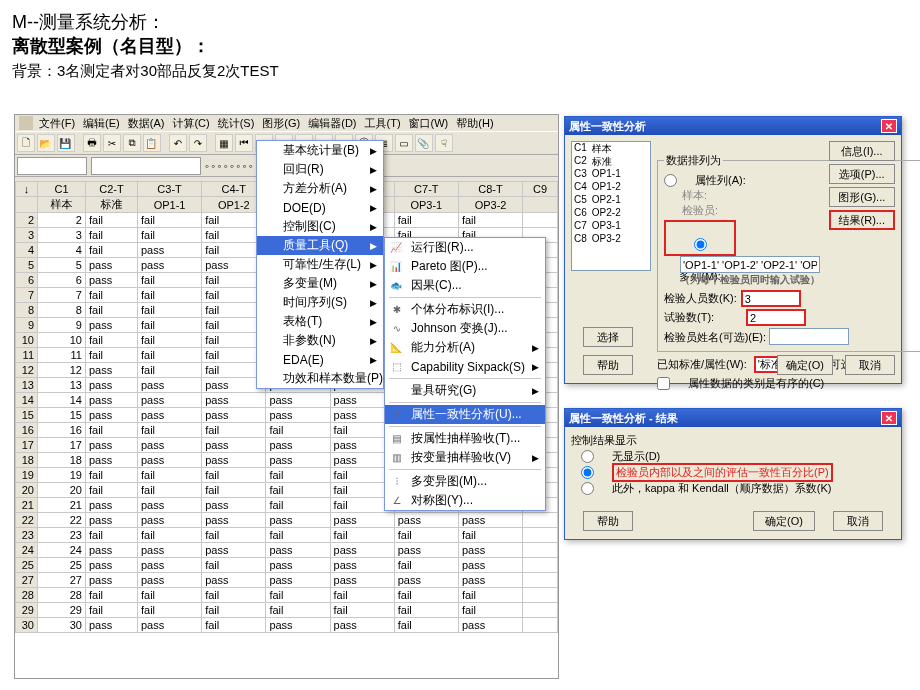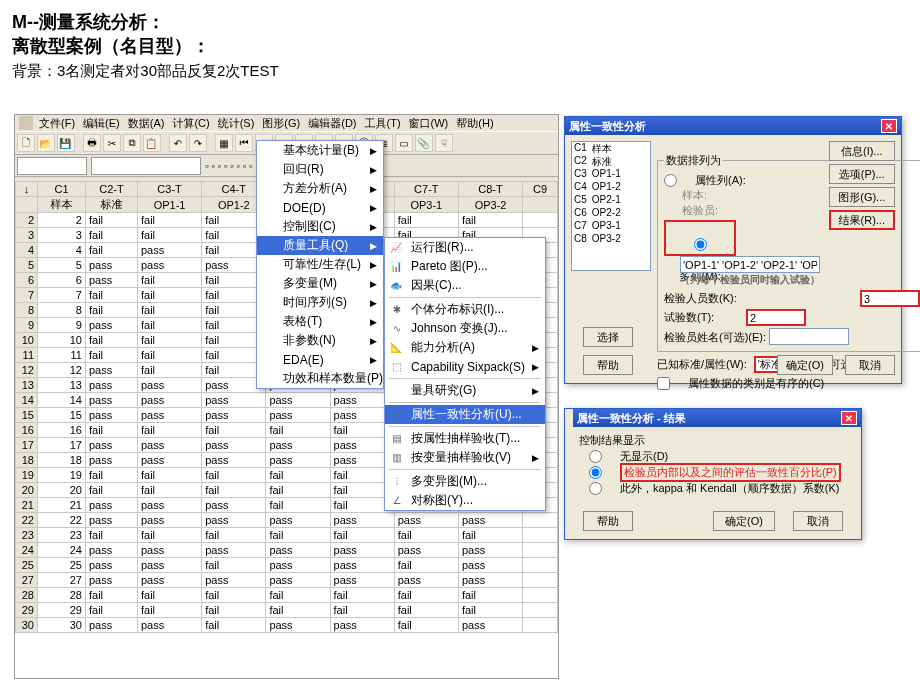--- a/index.html
+++ b/index.html
@@ -1,18 +1,18 @@
 <!DOCTYPE html>
 <html><head>
 <meta charset="utf-8">
 <style>
 * { box-sizing: border-box; margin: 0; padding: 0; font-family: "Microsoft YaHei", SimSun, Arial, sans-serif; }
 body { background: #fff; width: 920px; height: 690px; position: relative; font-size: 12px; }
 
-.page-title { font-size: 18px; font-weight: bold; padding: 10px 0 0 12px; }
+.page-title { font-size: 18px; font-weight: normal; padding: 10px 0 0 12px; }
 .page-sub   { font-size: 18px; font-weight: bold; padding: 0 0 0 12px; }
 .page-bg    { font-size: 15px; padding: 4px 0 6px 12px; }
 
 .main-area { position: absolute; left: 14px; top: 114px; width: 545px; height: 565px; border: 1px solid #999; background: #e8e5d8; overflow: hidden; }
 .menubar { display: flex; background: #e8e5d8; height: 16px; font-size: 11px; align-items: center; padding-left: 4px; }
 .menubar .sysicon { width: 14px; height: 14px; background: #d0c8b0; margin-right: 2px; }
 .menubar span { padding: 8px 4px; cursor: default; }
 .toolbar { height: 24px; display: flex; align-items: center; border-top: 1px solid #fff; border-bottom: 1px solid #aaa; padding-left: 2px; gap: 2px; background: #e8e5d8; }
 .toolbar .tbtn { width: 18px; height: 18px; border: 1px solid #ccc; background: #f4f0e0; font-size: 10px; display: flex; align-items: center; justify-content: center; }
 .toolbar .sep { width: 4px; }
@@ -649,21 +649,21 @@
       <div style="padding-left:18px; color:#888;">
         <span>样本:</span><br>
         <span>检验员:</span>
       </div>
       <label class="rad redbox" style="padding:16px 3px; margin-top:2px; width:72px;flex-direction:column;">
           <input type="radio" name="d1" checked="" style=""> 
           <span>多列(M):</span>
         </label>
       <input class="txt" style="width: 140px; margin-left: 16px;" value="'OP1-1' 'OP1-2' 'OP2-1' 'OP2-2' 'OP3-1' 'OP3-2'">
       <div style="font-size:10px; color:#666; padding-left:16px;font-weight:bold;">（为每个检验员同时输入试验）</div>
-      <div style="display:flex; align-items:center; gap:13px; margin-top:3px;justify-content:space-between;">
+      <div style="display:flex; align-items:center; gap:4px; margin-top:3px;">
         <span>检验人员数(K):</span>
         <input class="txt redbox" style="width: 60px;" value="3">
       </div>
       <div style="display:flex; align-items:center; gap:4px; margin-top:2px;">
         <span>试验数(T):</span>
         <input class="txt redbox" style="width: 60px; margin-left: 28px;" value="2">
       </div>
       <div style="margin-top:2px;">
         <span>检验员姓名(可选)(E):</span>
         <input class="txt" style="width: 80px;">
@@ -685,21 +685,21 @@
     <button class="dlgbtn">选项(P)...</button>
     <button class="dlgbtn">图形(G)...</button>
     <button class="dlgbtn redbox">结果(R)...</button>
   </div>
   <button class="dlgbtn" style="position:absolute; left:18px; top:210px;">选择</button>
   <button class="dlgbtn" style="position:absolute; left:18px; bottom:8px;">帮助</button>
   <button class="dlgbtn" style="position:absolute; right:68px; bottom:8px;">确定(O)</button>
   <button class="dlgbtn" style="position:absolute; right:6px; bottom:8px;">取消</button>
 </div>
 
-<div class="dialog" style="left:564px; top:408px; width:298px; height:132px;padding-left:8px;">
+<div class="dialog" style="left:564px; top:408px; width:338px; height:132px;">
   <div class="titlebar">
     <span>属性一致性分析 - 结果</span>
     <div class="close">✕</div>
   </div>
   <div class="body">
     <div>控制结果显示</div>
     <div style="padding-left:10px;">
       <label class="rad">
           <input type="radio" name="d2" style=""> 
           <span>无显示(D)</span>

